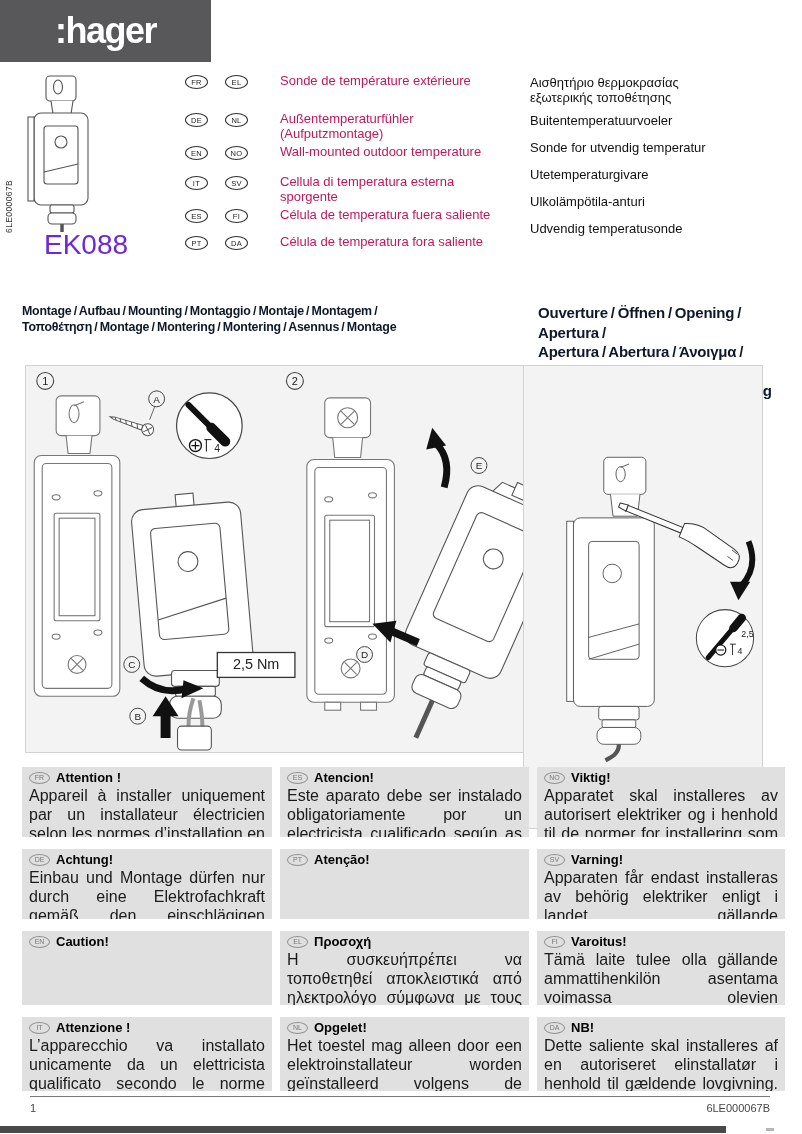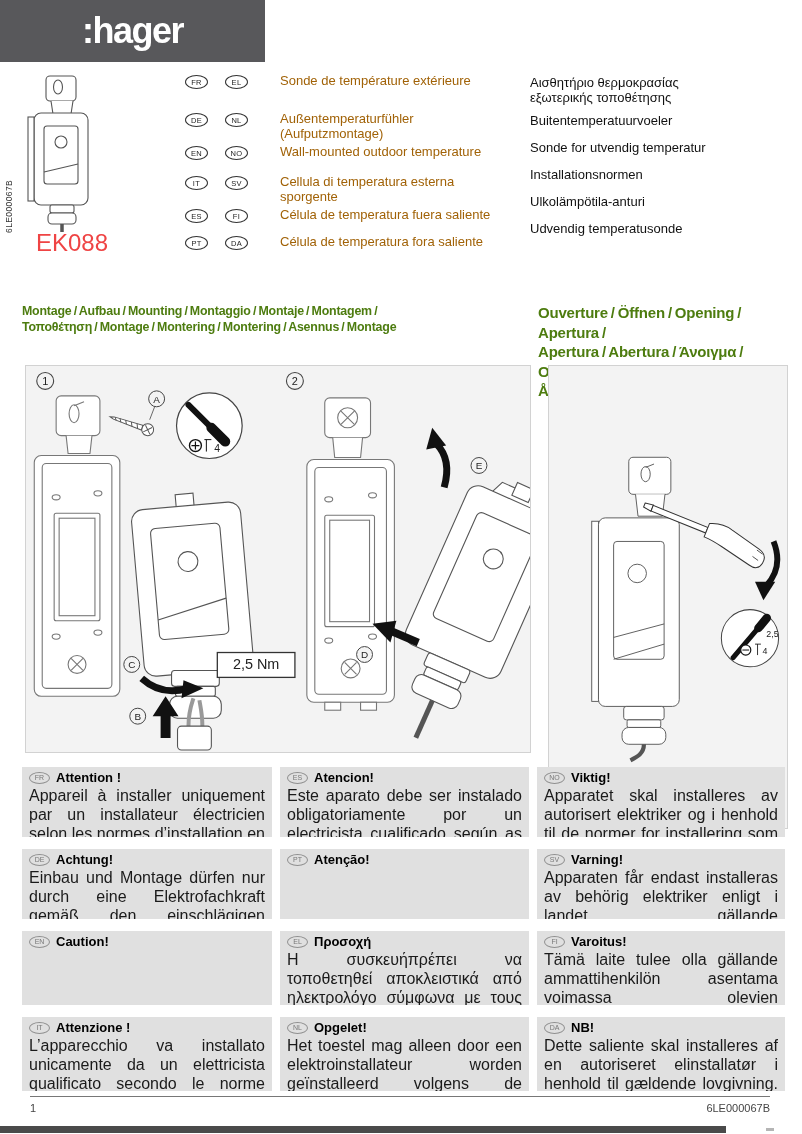--- a/index.html
+++ b/index.html
@@ -1,51 +1,51 @@
 <!DOCTYPE html>
 <html><head>
 <meta charset="utf-8">
 <style>
   html,body { margin:0; padding:0; background:#fff; }
   .page { position:relative; width:802px; height:1134px; background:#fff;
           font-family:"Liberation Sans", sans-serif; color:#1a1a1a; overflow:hidden; }
 
   
-  .logo-box { position:absolute; left:0; top:0; width:265px; height:62px; background:#58585b;
+  .logo-box { position:absolute; left:0; top:0; width:211px; height:62px; background:#58585b;
               display:flex; align-items:center; justify-content:center; }
   .logo-text { color:#fff; font-weight:700; font-size:36px; letter-spacing:-1.5px; }
 
   
   .product-fig { position:absolute; left:20px; top:74px; width:92px; height:158px; }
   .vert-ref { position:absolute; left:4px; top:233px; transform:rotate(-90deg); transform-origin:0 0;
               font-size:8.5px; color:#333; letter-spacing:0.4px; white-space:nowrap; }
-  .product-code { position:absolute; left:36px; top:229px; font-size:24px; color:#ef4444; }
+  .product-code { position:absolute; left:44px; top:229px; font-size:28px; color:#6d28d9; }
 
   
   .lang-rows { position:absolute; left:185px; top:0; }
   .lang-row { position:absolute; left:0; width:360px; }
   .oval { position:absolute; width:23px; height:14px; border:1.2px solid #333; border-radius:50%;
           font-size:7.5px; display:flex; align-items:center; justify-content:center;
           box-sizing:border-box; color:#222; background:#fff; letter-spacing:0.3px; }
   .oval.c2 { left:40px; }
   .row-title { position:absolute; left:95px; top:-2px; width:260px; font-size:13px; line-height:1.18;
-               white-space:pre-line; color:#a16207; }
+               white-space:pre-line; color:#be185d; }
   .right-titles { position:absolute; left:530px; top:0; width:262px; }
   .right-title { position:absolute; left:0; font-size:13px; line-height:1.18; white-space:pre-line; color:#111; }
 
   
   .sec-head { position:absolute; font-weight:700; font-size:12.4px; line-height:1.3;
-              white-space:pre-line; letter-spacing:-0.2px; word-spacing:-1px; color:#4d7c0f; }
+              white-space:pre-line; letter-spacing:-0.2px; word-spacing:-1px; color:#0f172a; }
   .montage-h { left:22px; top:303px; width:505px; }
   .opening-h { left:538px; top:303px; width:260px; font-size:15px; }
 
   
   .panel { position:absolute; background:#f3f3f3; border:1px solid #d2d2d2; box-sizing:border-box; }
   .panel1 { left:25px; top:365px; width:506px; height:388px; }
-  .panel2 { left:548px; top:365px; width:240px; height:464px;padding-left:36px; }
+  .panel2 { left:523px; top:365px; width:240px; height:464px;padding-left:36px; }
   .panel svg { display:block; width:100%; height:100%; font-family:inherit; }
 
   
   .notices { position:absolute; left:22px; top:767px; width:763px; display:grid;
              grid-template-columns:250px 249px 248px; column-gap:8px;
              grid-template-rows:70px 70px 74px 74px; row-gap:12px; }
   .notice { background:#e0e0e0; padding:3px 7px; box-sizing:border-box; overflow:hidden; }
   .notice-head { display:flex; align-items:center; gap:6px; margin-bottom:1px; }
   .notice-oval { width:21px; height:12px; border:1px solid #8f8f8f; border-radius:50%; color:#777;
                  font-size:7px; display:flex; align-items:center; justify-content:center; flex:0 0 auto;
@@ -124,21 +124,21 @@
       <span class="oval c2">DA</span>
       <div class="row-title">Célula de temperatura fora saliente</div>
     </div>
   </div>
 
   <div class="right-titles">
     <div class="right-title" style="top:75px">Αισθητήριο θερμοκρασίας
 εξωτερικής τοποθέτησης</div>
     <div class="right-title" style="top:113px">Buitentemperatuurvoeler</div>
     <div class="right-title" style="top:140px">Sonde for utvendig temperatur</div>
-    <div class="right-title" style="top:167px">Installationsnormen</div>
+    <div class="right-title" style="top:167px">Utetemperaturgivare</div>
     <div class="right-title" style="top:194px">Ulkolämpötila-anturi</div>
     <div class="right-title" style="top:221px">Udvendig temperatusonde</div>
   </div>
 
   <div class="sec-head montage-h">Montage / Aufbau / Mounting / Montaggio / Montaje / Montagem /
 Τοποθέτηση / Montage / Montering / Montering / Asennus / Montage</div>
   <div class="sec-head opening-h">Ouverture / Öffnen / Opening / Apertura /
 Apertura / Abertura / Άνοιγμα / Openen /
 Åpning / Öppning / Avaus / Åbning</div>
 

